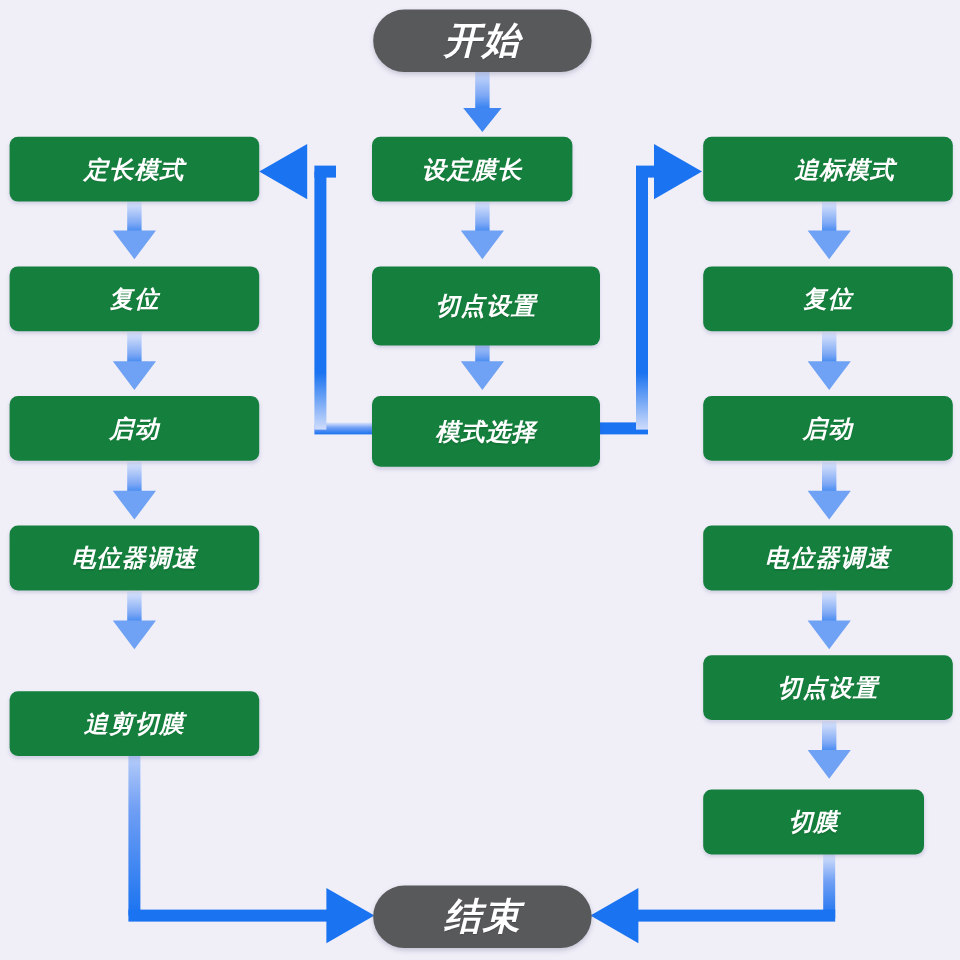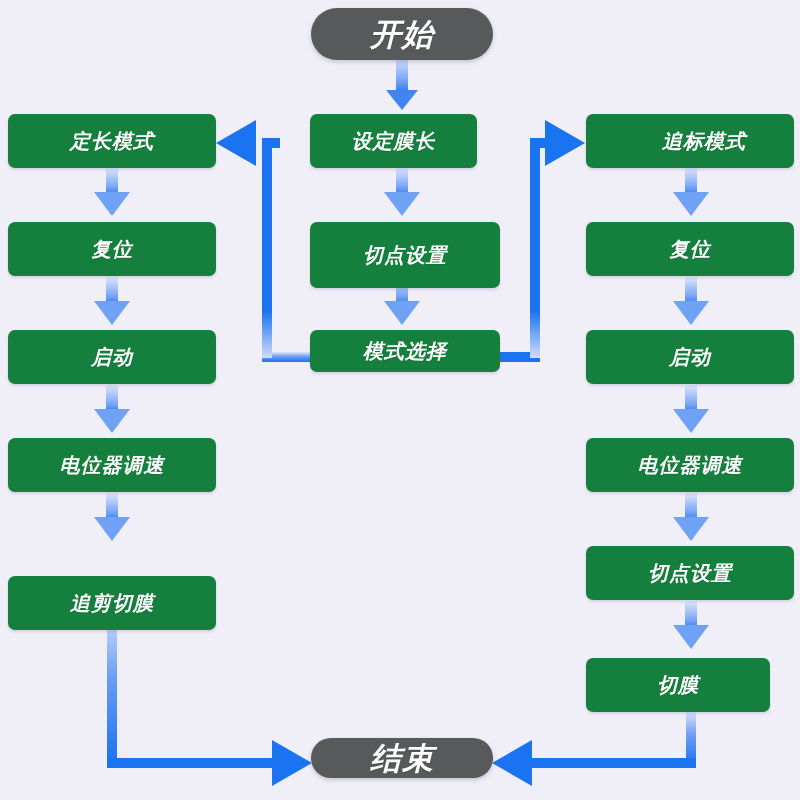--- a/index.html
+++ b/index.html
@@ -167,21 +167,21 @@
   <div class="node terminal" style="left:311px; top:8px; width:182px; height:52px;">
     <span class="label">开始</span>
   </div>
 
   <div class="node process" style="left:310px; top:114px; width:167px; height:54px;">
     <span class="label">设定膜长</span>
   </div>
   <div class="node process" style="left:310px; top:222px; width:190px; height:66px;">
     <span class="label">切点设置</span>
   </div>
-  <div class="node process" style="left:310px; top:330px; width:190px; height:42px;">
+  <div class="node process" style="left:310px; top:330px; width:190px; height:59px;">
     <span class="label">模式选择</span>
   </div>
 
   <div class="node process" style="left:8px; top:114px; width:208px; height:54px;">
     <span class="label">定长模式</span>
   </div>
   <div class="node process" style="left:8px; top:222px; width:208px; height:54px;">
     <span class="label">复位</span>
   </div>
   <div class="node process" style="left:8px; top:330px; width:208px; height:54px;">
@@ -206,17 +206,17 @@
   <div class="node process" style="left:586px; top:438px; width:208px; height:54px;">
     <span class="label">电位器调速</span>
   </div>
   <div class="node process" style="left:586px; top:546px; width:208px; height:54px;">
     <span class="label">切点设置</span>
   </div>
   <div class="node process" style="left:586px; top:658px; width:184px; height:54px;">
     <span class="label">切膜</span>
   </div>
 
-  <div class="node terminal" style="left:311px; top:738px; width:182px; height:40px;">
+  <div class="node terminal" style="left:311px; top:738px; width:182px; height:52px;">
     <span class="label">结束</span>
   </div>
 
 </div>
 
 </body></html>

